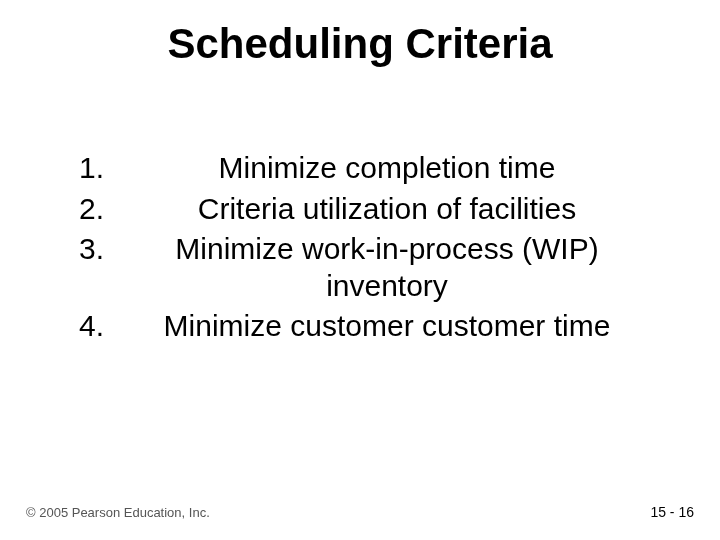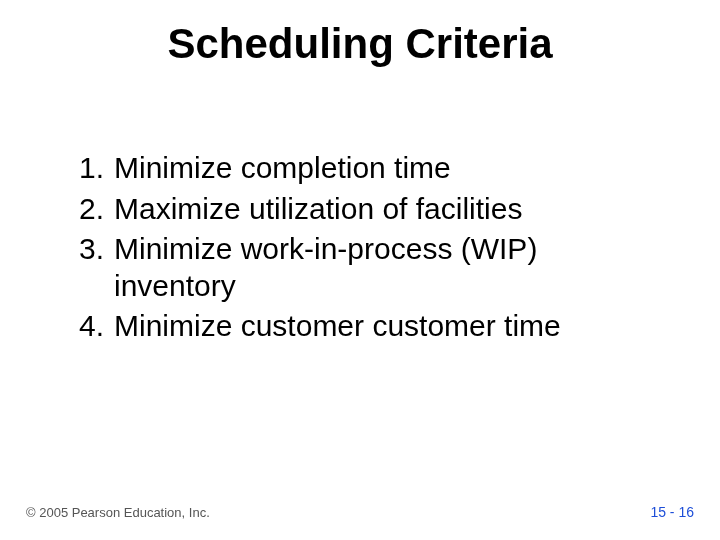--- a/index.html
+++ b/index.html
@@ -42,51 +42,52 @@
     display: flex;
   }
   .num {
     width: 44px;
     text-align: right;
     padding-right: 10px;
     flex: 0 0 auto;
   }
   .txt {
     flex: 1 1 auto;
+    text-align: center;
   }
   .footer-left {
     position: absolute;
     left: 26px;
     bottom: 20px;
     font-size: 13px;
     color: #555;
   }
   .footer-right {
     position: absolute;
     right: 26px;
     bottom: 20px;
     font-size: 14px;
-    color: #1d4ed8;
+    color: #000000;
   }
 </style>
 </head>
 <body>
 
 <div class="slide">
 
   <div class="title">Scheduling Criteria</div>
 
   <div class="list">
     <div class="item">
       <div class="num">1.</div>
       <div class="txt">Minimize completion time</div>
     </div>
     <div class="item">
       <div class="num">2.</div>
-      <div class="txt">Maximize utilization of facilities</div>
+      <div class="txt">Criteria utilization of facilities</div>
     </div>
     <div class="item">
       <div class="num">3.</div>
       <div class="txt">Minimize work-in-process (WIP) inventory</div>
     </div>
     <div class="item">
       <div class="num">4.</div>
       <div class="txt">Minimize customer customer time</div>
     </div>
   </div>

